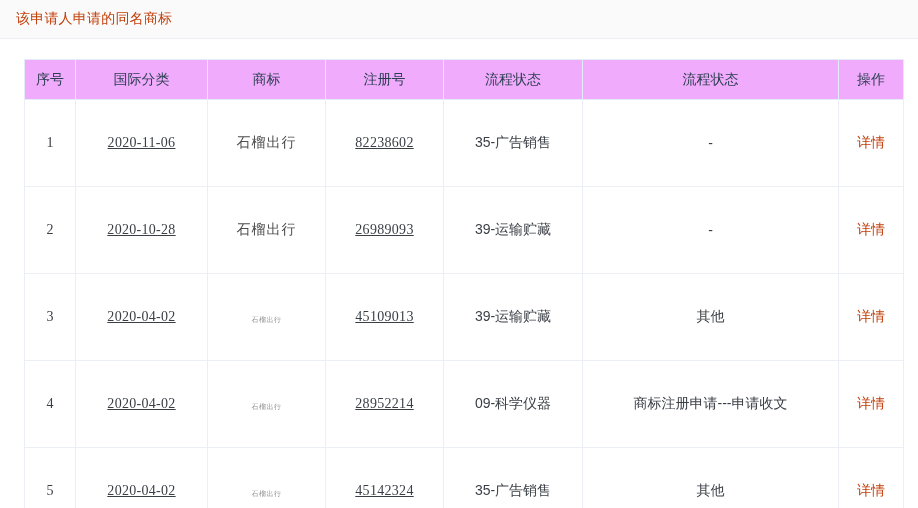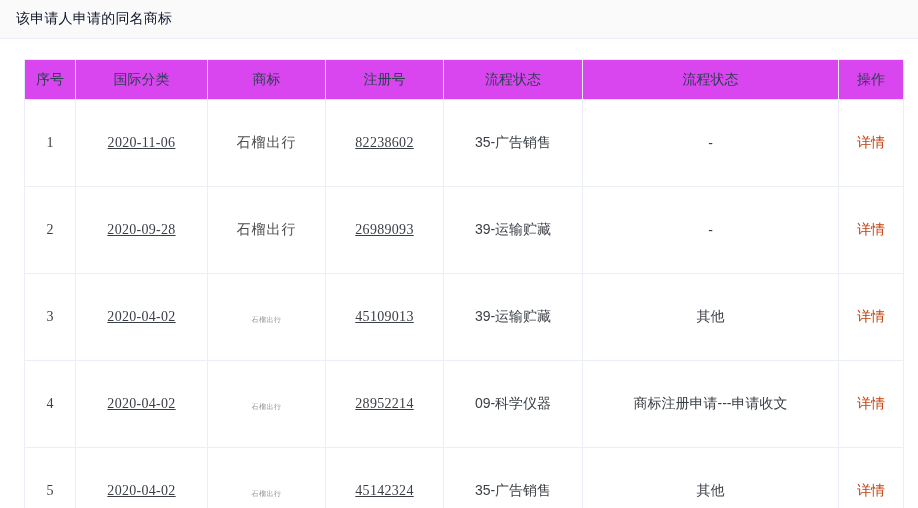--- a/index.html
+++ b/index.html
@@ -20,21 +20,21 @@
     height: 39px;
     background: #fafafa;
     border-bottom: 1px solid #ebeef5;
     display: flex;
     align-items: center;
     padding-left: 16px;
     box-sizing: border-box;
   }
   .panel-title {
     font-size: 14px;
-    color: #0f172a;
+    color: #c2410c;
     letter-spacing: 0.2px;
     white-space: nowrap;
   }
 
   
   .table-wrap {
     padding: 20px 15px 0 24px;
     box-sizing: border-box;
   }
   table.trademark-table {
@@ -45,21 +45,21 @@
   }
   table.trademark-table th,
   table.trademark-table td {
     border: 1px solid #ebeef5;
     text-align: center;
     vertical-align: middle;
     padding: 0 4px;
     box-sizing: border-box;
   }
   table.trademark-table thead th {
-    background: #d946ef;
+    background: #f0abfc;
     height: 40px;
     font-size: 14px;
     font-weight: normal;
     color: #2c3e50;
     border-color: #e3ecf7;
   }
   table.trademark-table tbody td {
     height: 87px;
     font-size: 14px;
     color: #3a3f46;
@@ -161,21 +161,21 @@
         <td class="cell-regno">82238602</td>
         <td class="cell-class">35-广告销售</td>
         <td class="cell-status cell-dash">-</td>
         <td>
           <a class="detail-link">详情</a>
         </td>
       </tr>
 
       <tr>
         <td class="cell-idx">2</td>
-        <td class="cell-date">2020-09-28</td>
+        <td class="cell-date">2020-10-28</td>
         <td>
           <span class="mark-text">石榴出行</span>
         </td>
         <td class="cell-regno">26989093</td>
         <td class="cell-class">39-运输贮藏</td>
         <td class="cell-status cell-dash">-</td>
         <td>
           <a class="detail-link">详情</a>
         </td>
       </tr>

